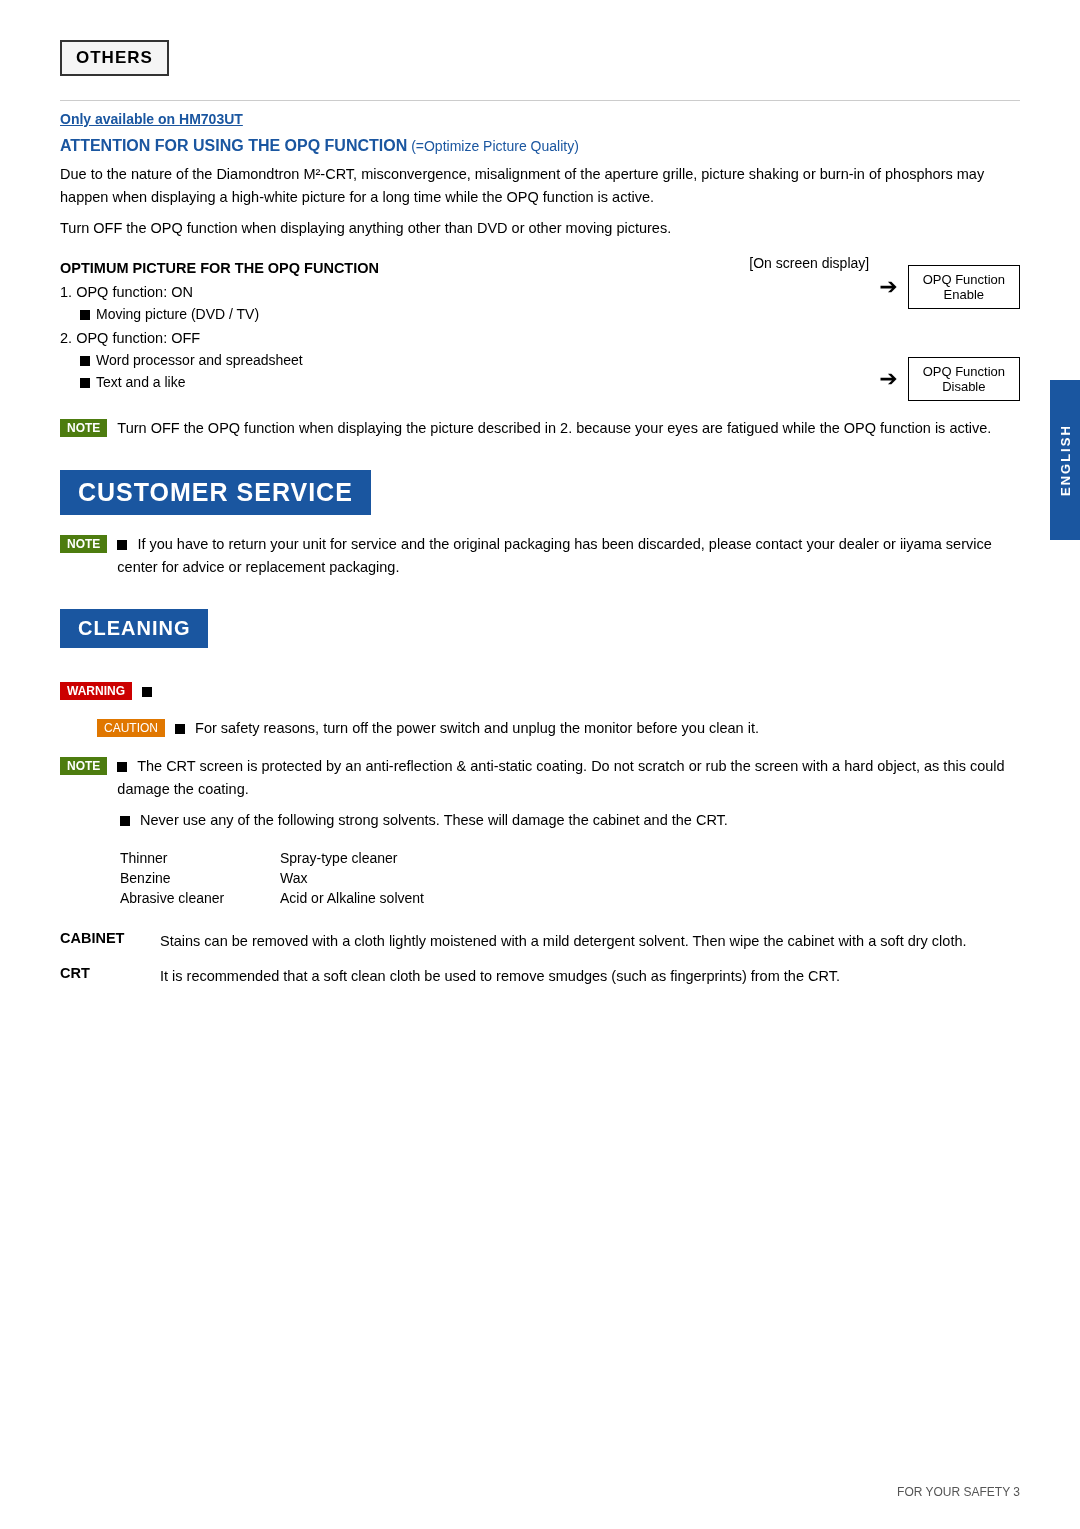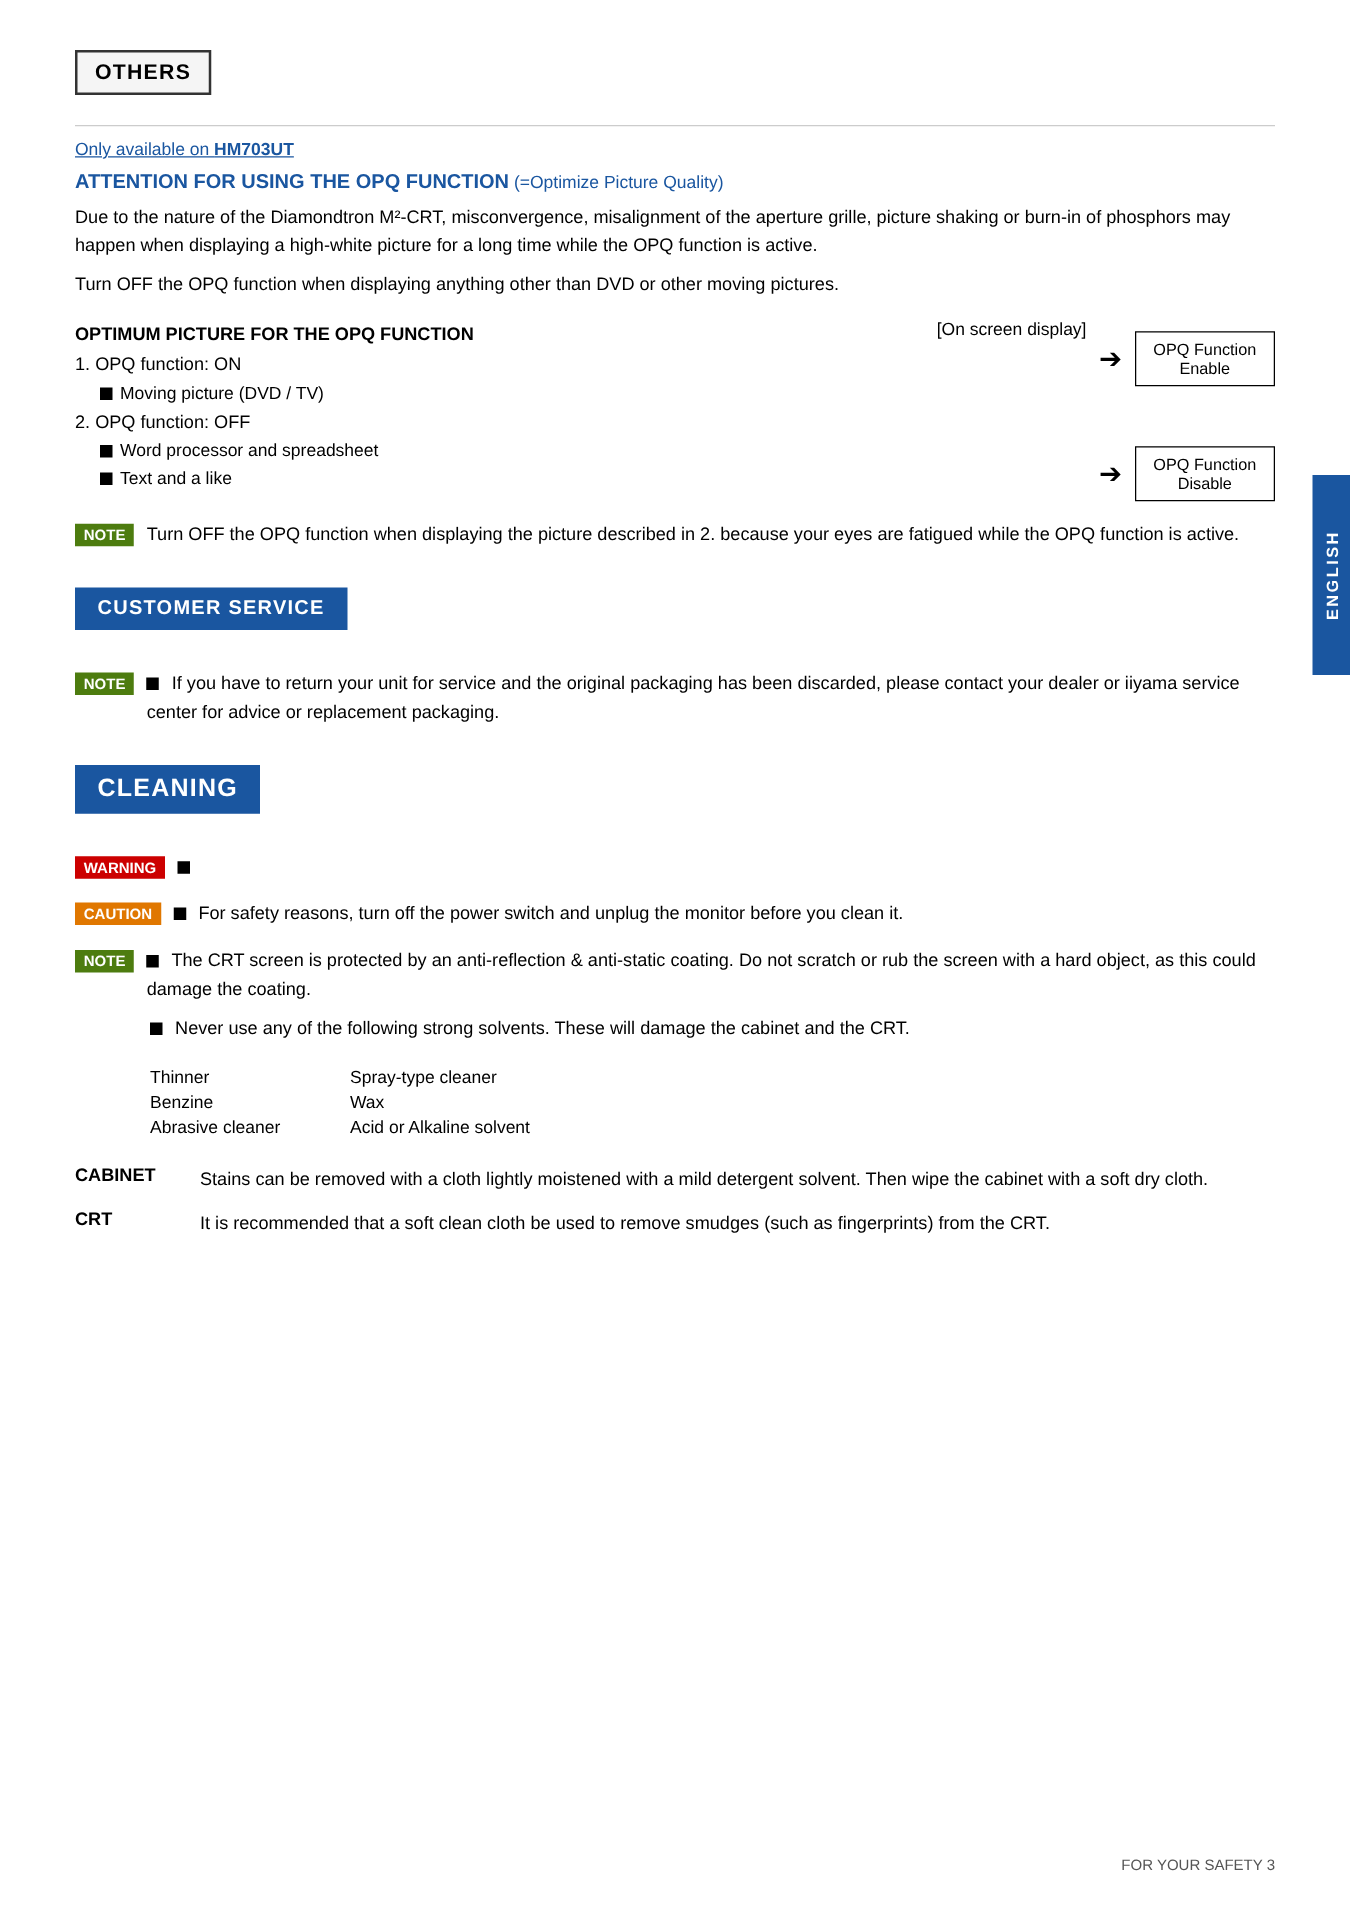--- a/index.html
+++ b/index.html
@@ -27,21 +27,21 @@
       font-size: 17px;
       letter-spacing: 1px;
     }
 
     .available-line {
       color: #1a56a0;
       margin-bottom: 10px;
       font-size: 14px;
     }
     .available-line span {
-      font-weight: normal;
+      font-weight: bold;
       text-decoration: underline;
     }
 
     .attention-title {
       font-weight: bold;
       font-size: 16px;
       color: #1a56a0;
       margin-bottom: 8px;
     }
     .attention-title .normal-weight {
@@ -138,40 +138,41 @@
       color: #fff;
       font-weight: bold;
       font-size: 12px;
       padding: 2px 7px;
       white-space: nowrap;
       margin-top: 2px;
     }
     .caution-badge {
       background: #e07700;
       color: #fff;
-      font-weight: bold;
+      font-weight: normal;
       font-size: 12px;
       padding: 2px 7px;
       white-space: nowrap;
       margin-top: 2px;
+      margin-left: 37px;
     }
     .note-text {
       font-size: 14.5px;
       line-height: 1.6;
     }
 
     
     .section-heading {
       background: #1a56a0;
       color: #fff;
       font-weight: bold;
-      font-size: 16px;
+      font-size: 25px;
       letter-spacing: 1px;
       padding: 8px 18px;
-      margin: 30px 0 18px 0;
+      margin: 30px 0 4px 0;
       display: inline-block;
     }
 
     
     .cleaning-heading {
       background: #1a56a0;
       color: #fff;
       font-weight: bold;
       font-size: 20px;
       letter-spacing: 1px;

